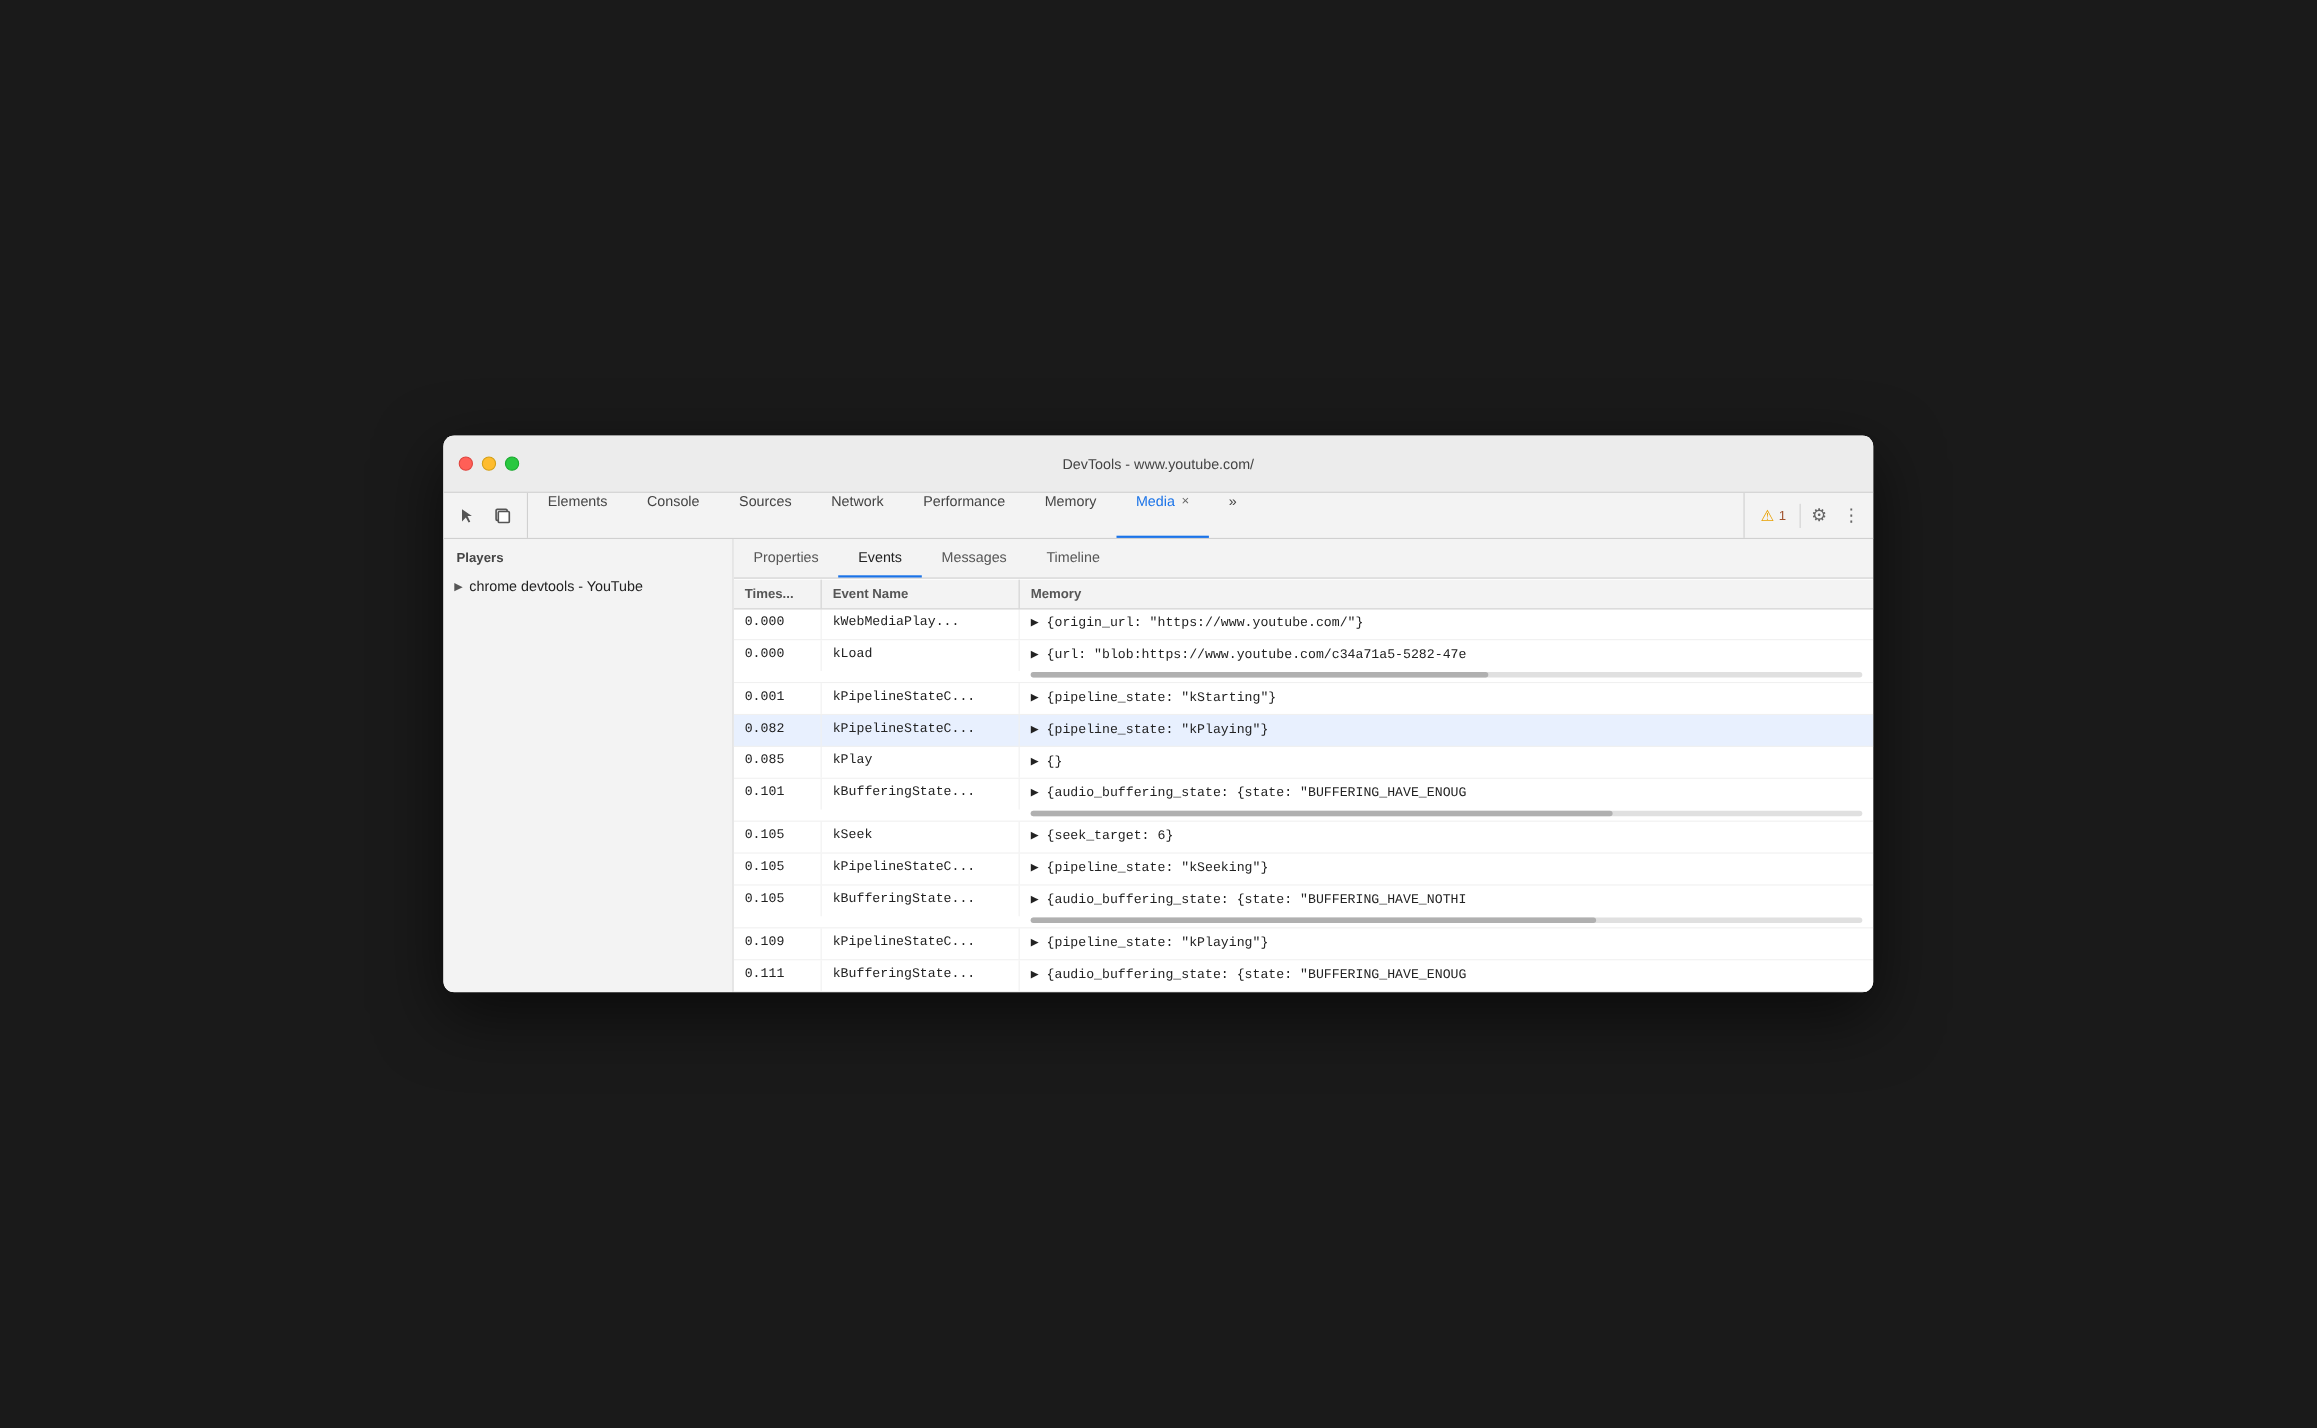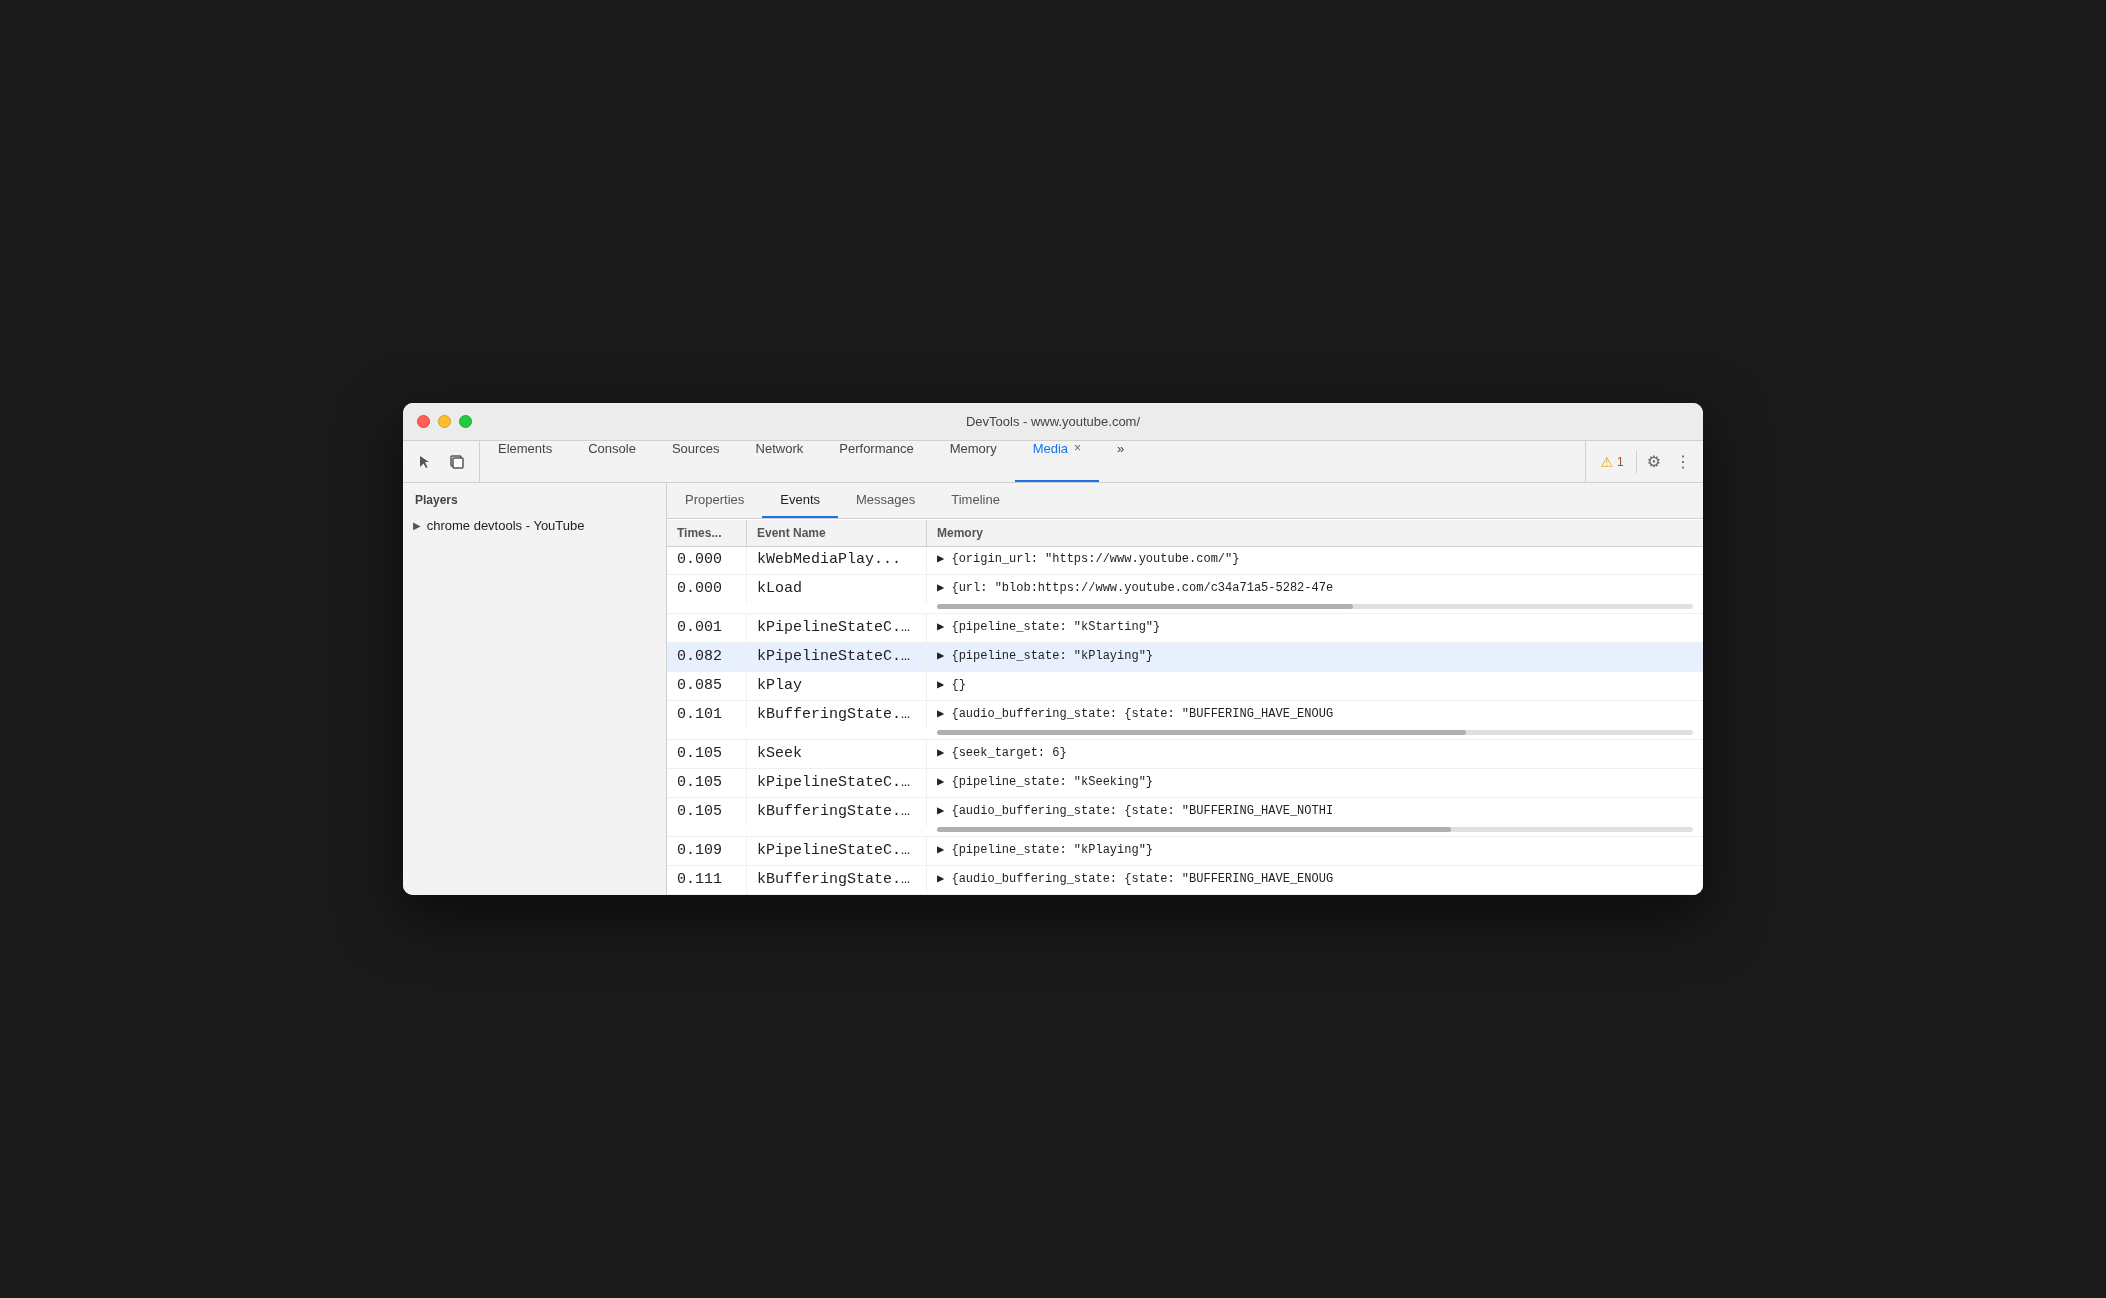--- a/index.html
+++ b/index.html
@@ -16,21 +16,21 @@
       background: #ffffff;
       border-radius: 10px;
       box-shadow: 0 20px 60px rgba(0,0,0,0.6);
       overflow: hidden;
       display: flex;
       flex-direction: column;
     }
     
     .title-bar {
       background: #ececec;
-      height: 38px;
+      height: 52px;
       display: flex;
       align-items: center;
       position: relative;
       border-bottom: 1px solid #d0d0d0;
       flex-shrink: 0;
     }
     .traffic-lights {
       display: flex;
       gap: 8px;
       padding-left: 14px;
@@ -223,21 +223,21 @@
       white-space: nowrap;
       overflow: hidden;
     }
     .th:last-child { border-right: none; }
     .table-rows {
       overflow-y: auto;
       overflow-x: hidden;
     }
     .td {
       padding: 5px 10px;
-      font-size: 15px;
+      font-size: 12px;
       color: #222;
       border-right: 1px solid #f0f0f0;
       font-family: 'Menlo', 'Monaco', 'Courier New', monospace;
       overflow: hidden;
       text-overflow: ellipsis;
       white-space: nowrap;
     }
     .td:last-child { border-right: none; }
     .row-main {
       display: grid;

